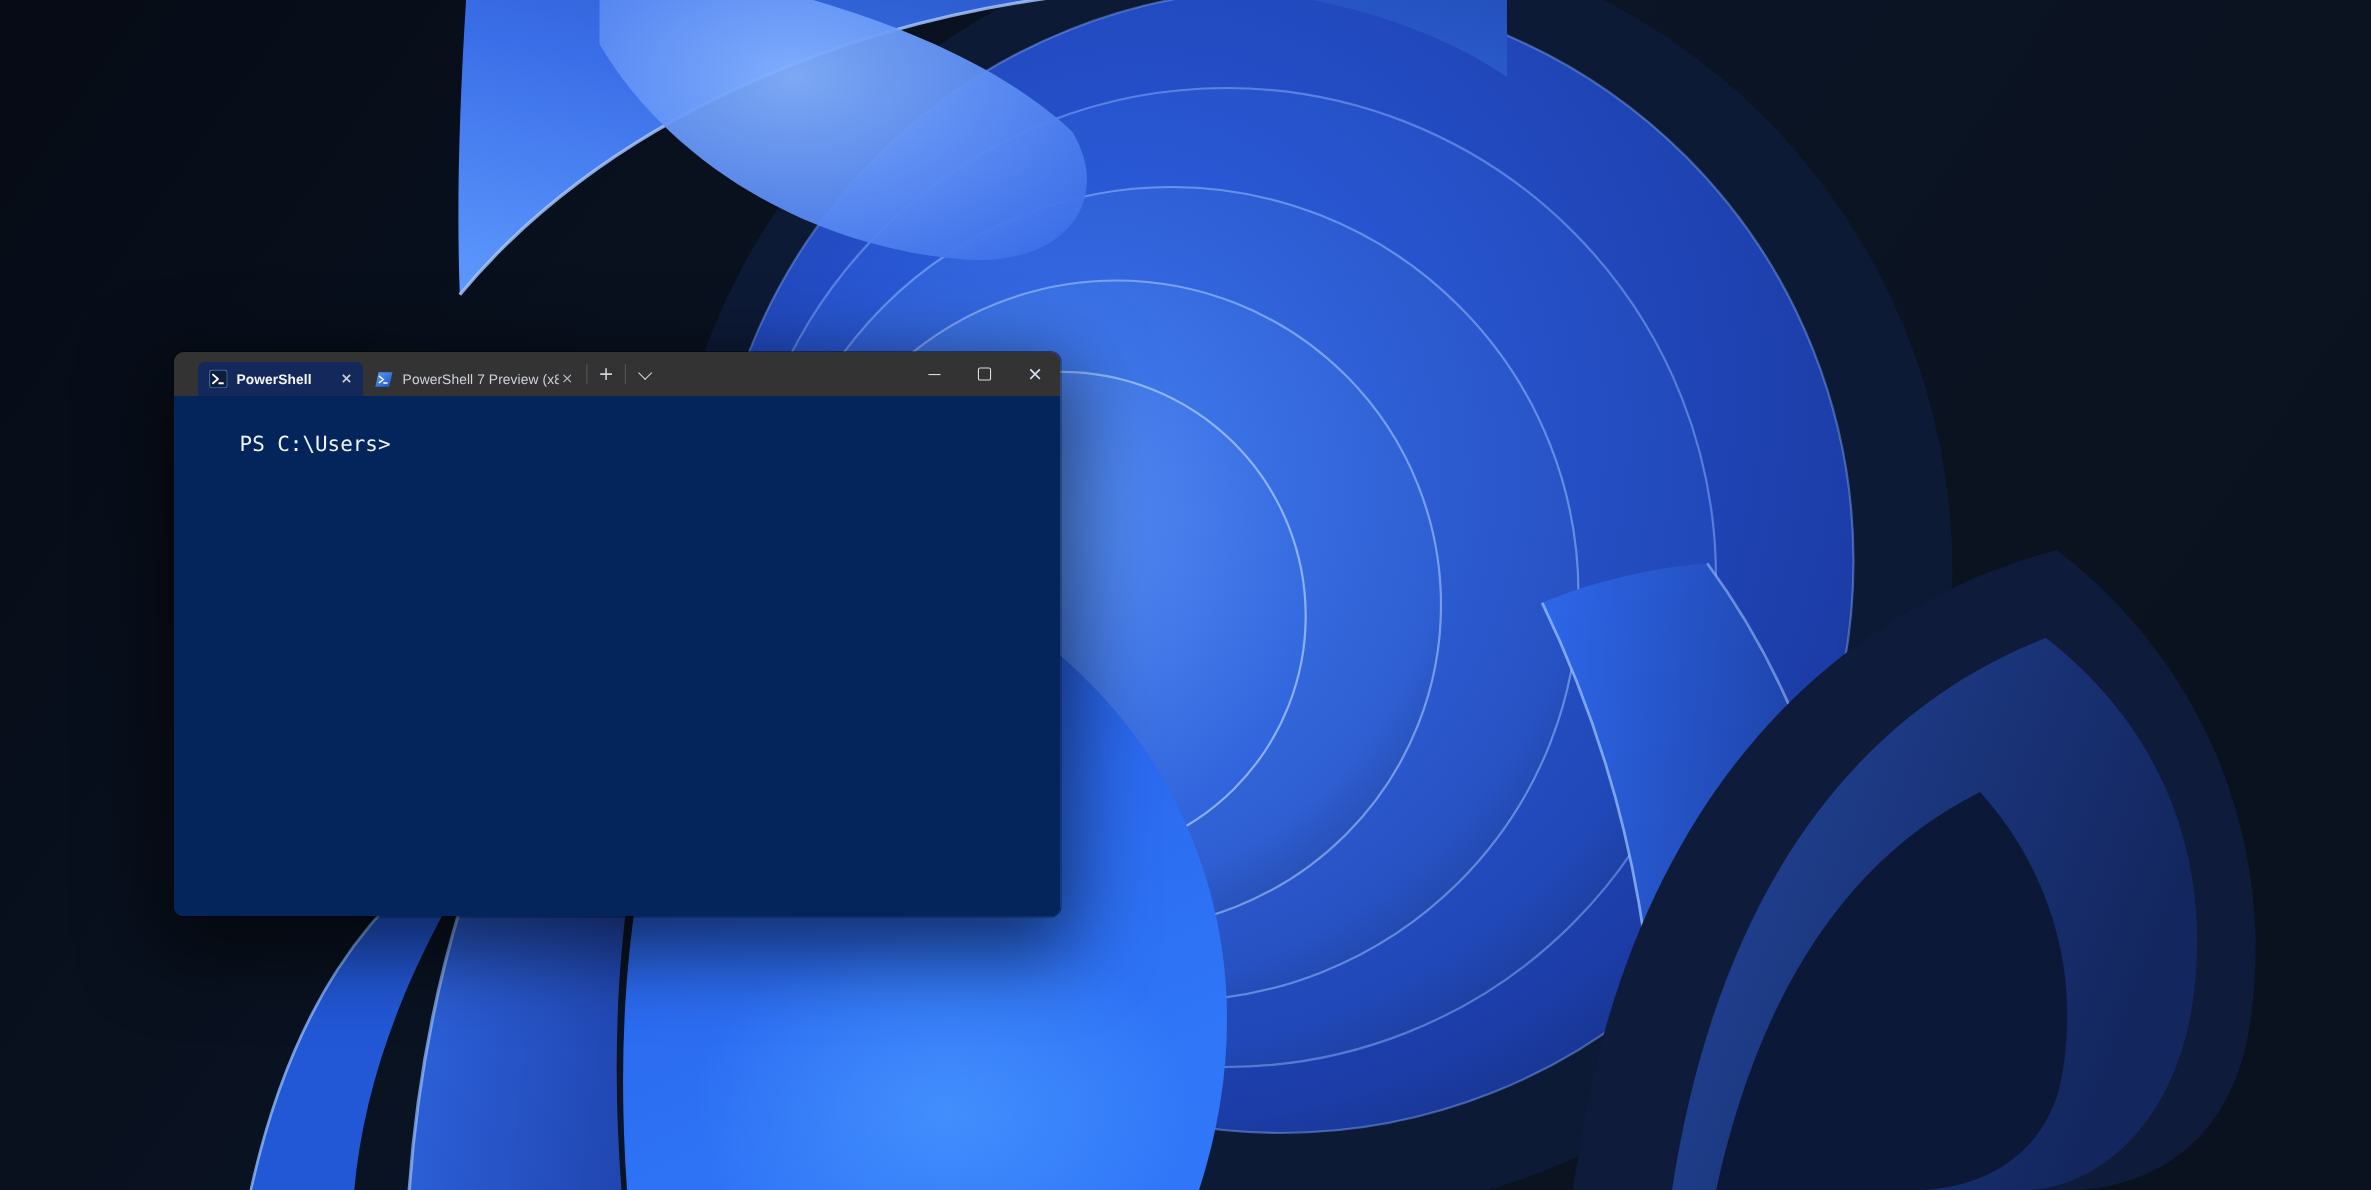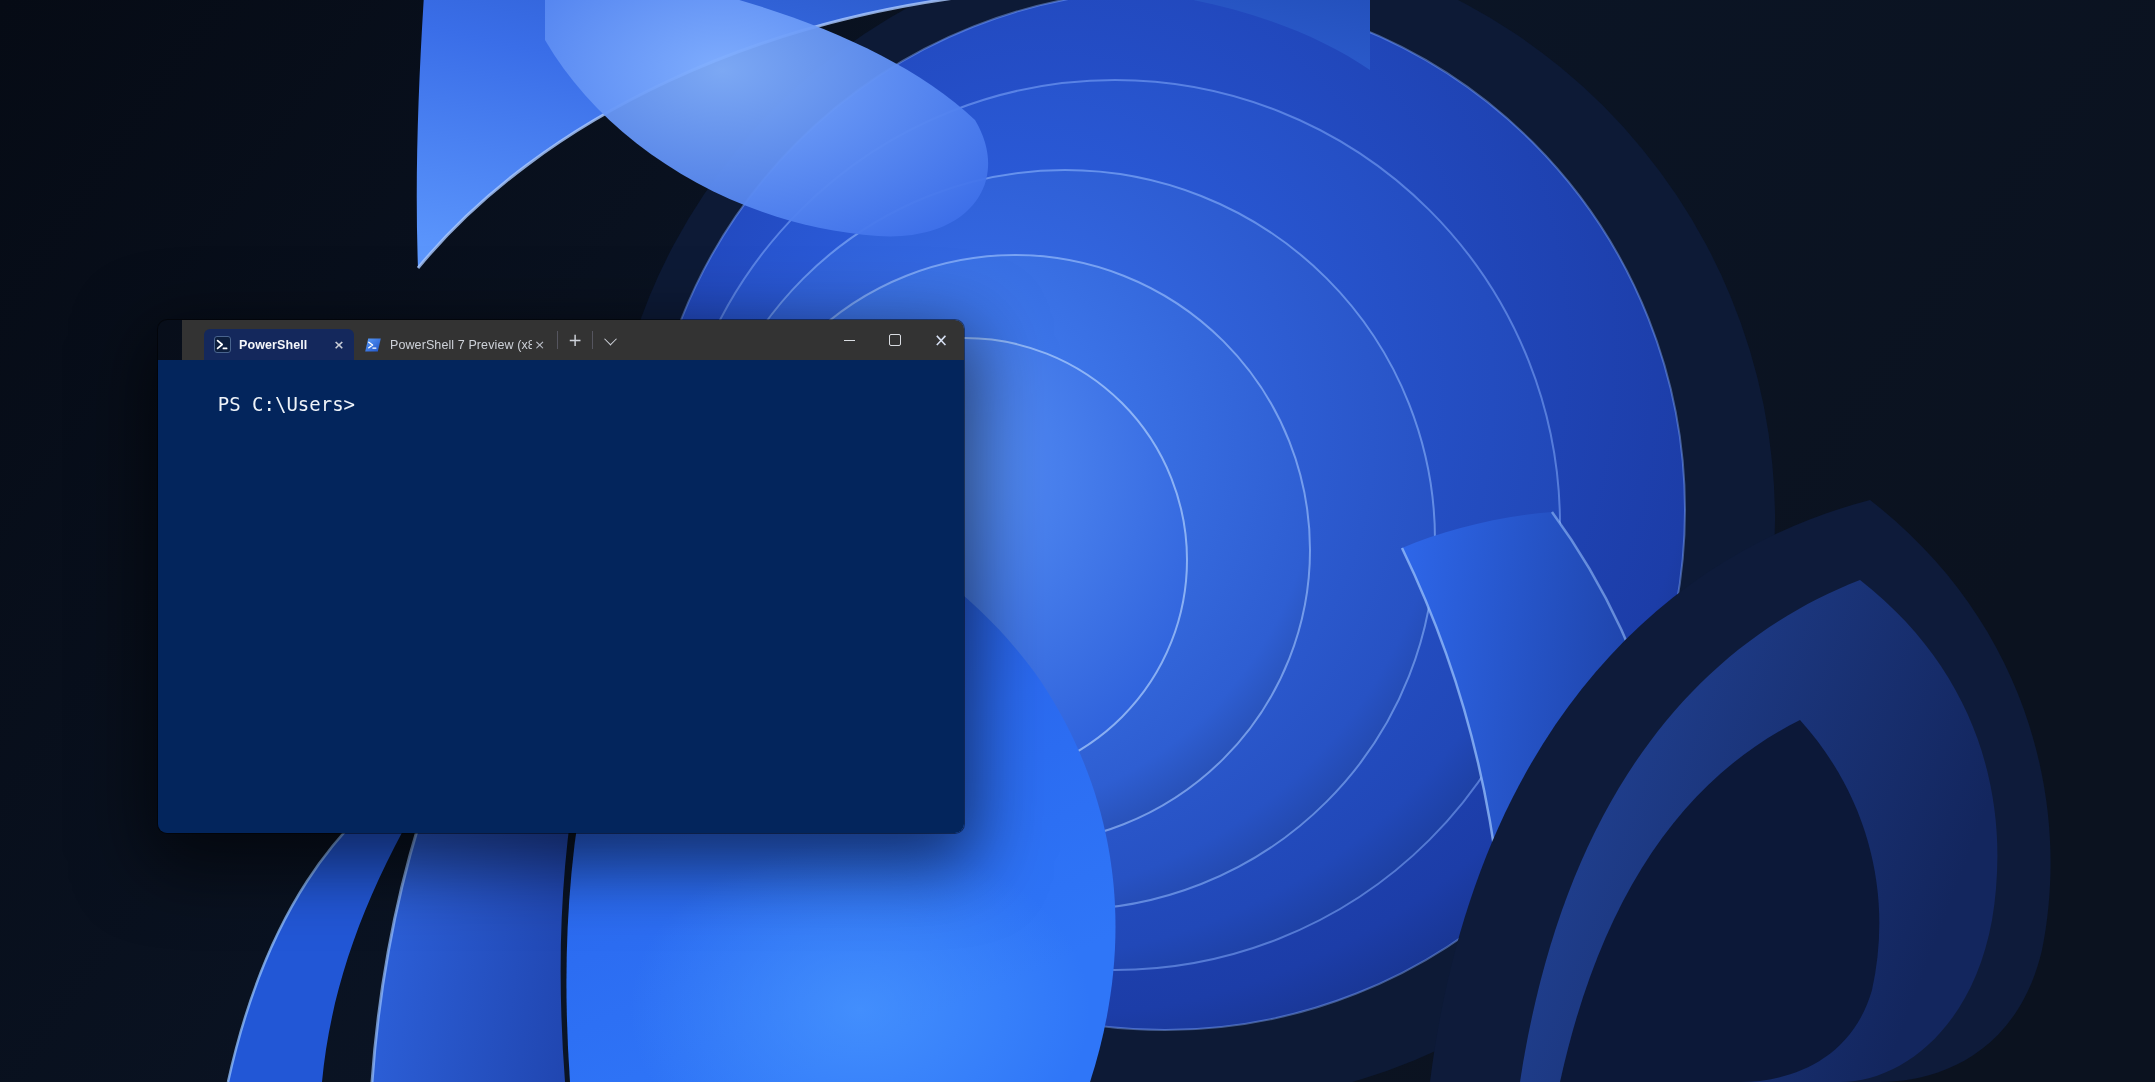--- a/index.html
+++ b/index.html
@@ -15,21 +15,21 @@
 
   
   .window{
     position:absolute;left:158px;top:320px;width:806px;height:513px;
     border-radius:9px;overflow:hidden;z-index:10;
     box-shadow:0 22px 70px 12px rgba(0,0,0,.55),0 0 0 1px rgba(0,0,0,.45);
     display:flex;flex-direction:column;
   }
   .tabbar{
     height:40px;flex:0 0 40px;background:var(--tab-row-bg,#333333);
-    display:flex;align-items:flex-end;padding-left:22px;position:relative;margin-left:24px;
+    display:flex;align-items:flex-end;padding-left:22px;position:relative;
   }
   .tab{
     height:31px;box-sizing:border-box;display:flex;align-items:center;
     padding:0 6px 0 10px;border-radius:6px 6px 0 0;font-size:12.5px;
     letter-spacing:.1px;cursor:default;
   }
   .tab .ticon{flex:0 0 auto;display:flex;align-items:center;margin-right:8px;}
   .tab .tlabel{white-space:nowrap;overflow:hidden;}
   .tab-active{background:var(--active-tab-bg,#14285c);color:#f4f6fa;width:150px;font-weight:700;}
   .tab-inactive{color:#ced2d9;width:200px;font-weight:400;background:transparent;}

